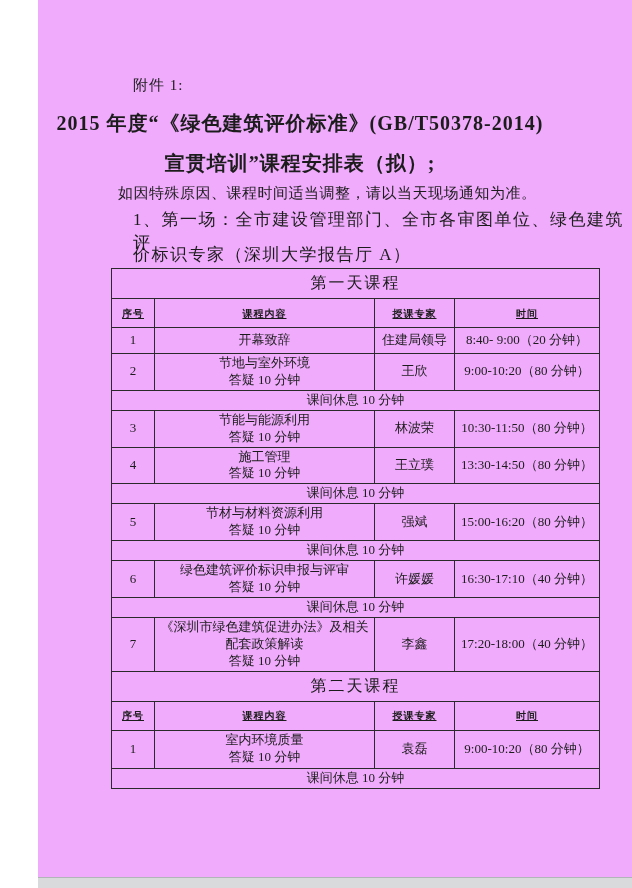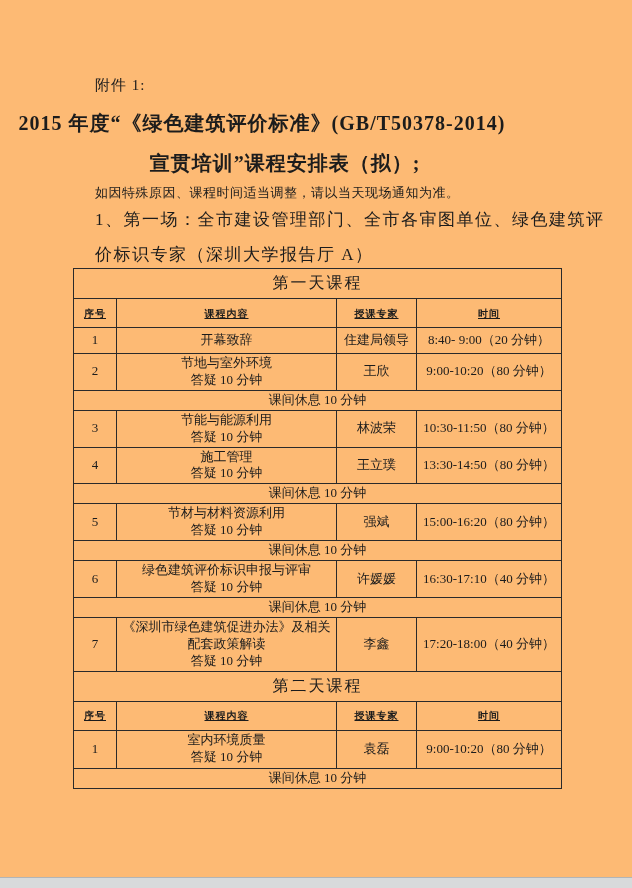--- a/index.html
+++ b/index.html
@@ -4,34 +4,34 @@
 <style>
   html,body{margin:0;padding:0;}
   body{
     width:632px;height:888px;
     background:#ffffff;
     font-family:"Liberation Serif","DejaVu Serif",serif;
     color:#1c1c1c;
     position:relative;
     overflow:hidden;
   }
-  .page{position:absolute;inset:0;background:#fdba74;}
+  .page{position:absolute;inset:0;background:#f0abfc;margin-left:38px;}
   .attachment{
     position:absolute;left:95px;top:76px;
     font-size:15px;letter-spacing:1px;
   }
   .title-line{
     position:absolute;left:0;width:524px;
     text-align:center;font-size:20px;font-weight:bold;letter-spacing:1px;
   }
   .title-1{top:110px;}
-  .title-2{top:150px;padding-left:23px;}
+  .title-2{top:150px;}
   .note{
-    position:absolute;left:95px;top:184px;
-    font-size:13px;letter-spacing:0.5px;
+    position:absolute;left:80px;top:184px;
+    font-size:15px;letter-spacing:0.5px;
   }
   .section-line{
     position:absolute;left:95px;
     font-size:17px;font-weight:normal;letter-spacing:1.5px;
   }
   .section-1{top:208px;}
   .section-2{top:243px;}
 
   table.schedule{
     position:absolute;left:73px;top:268px;

